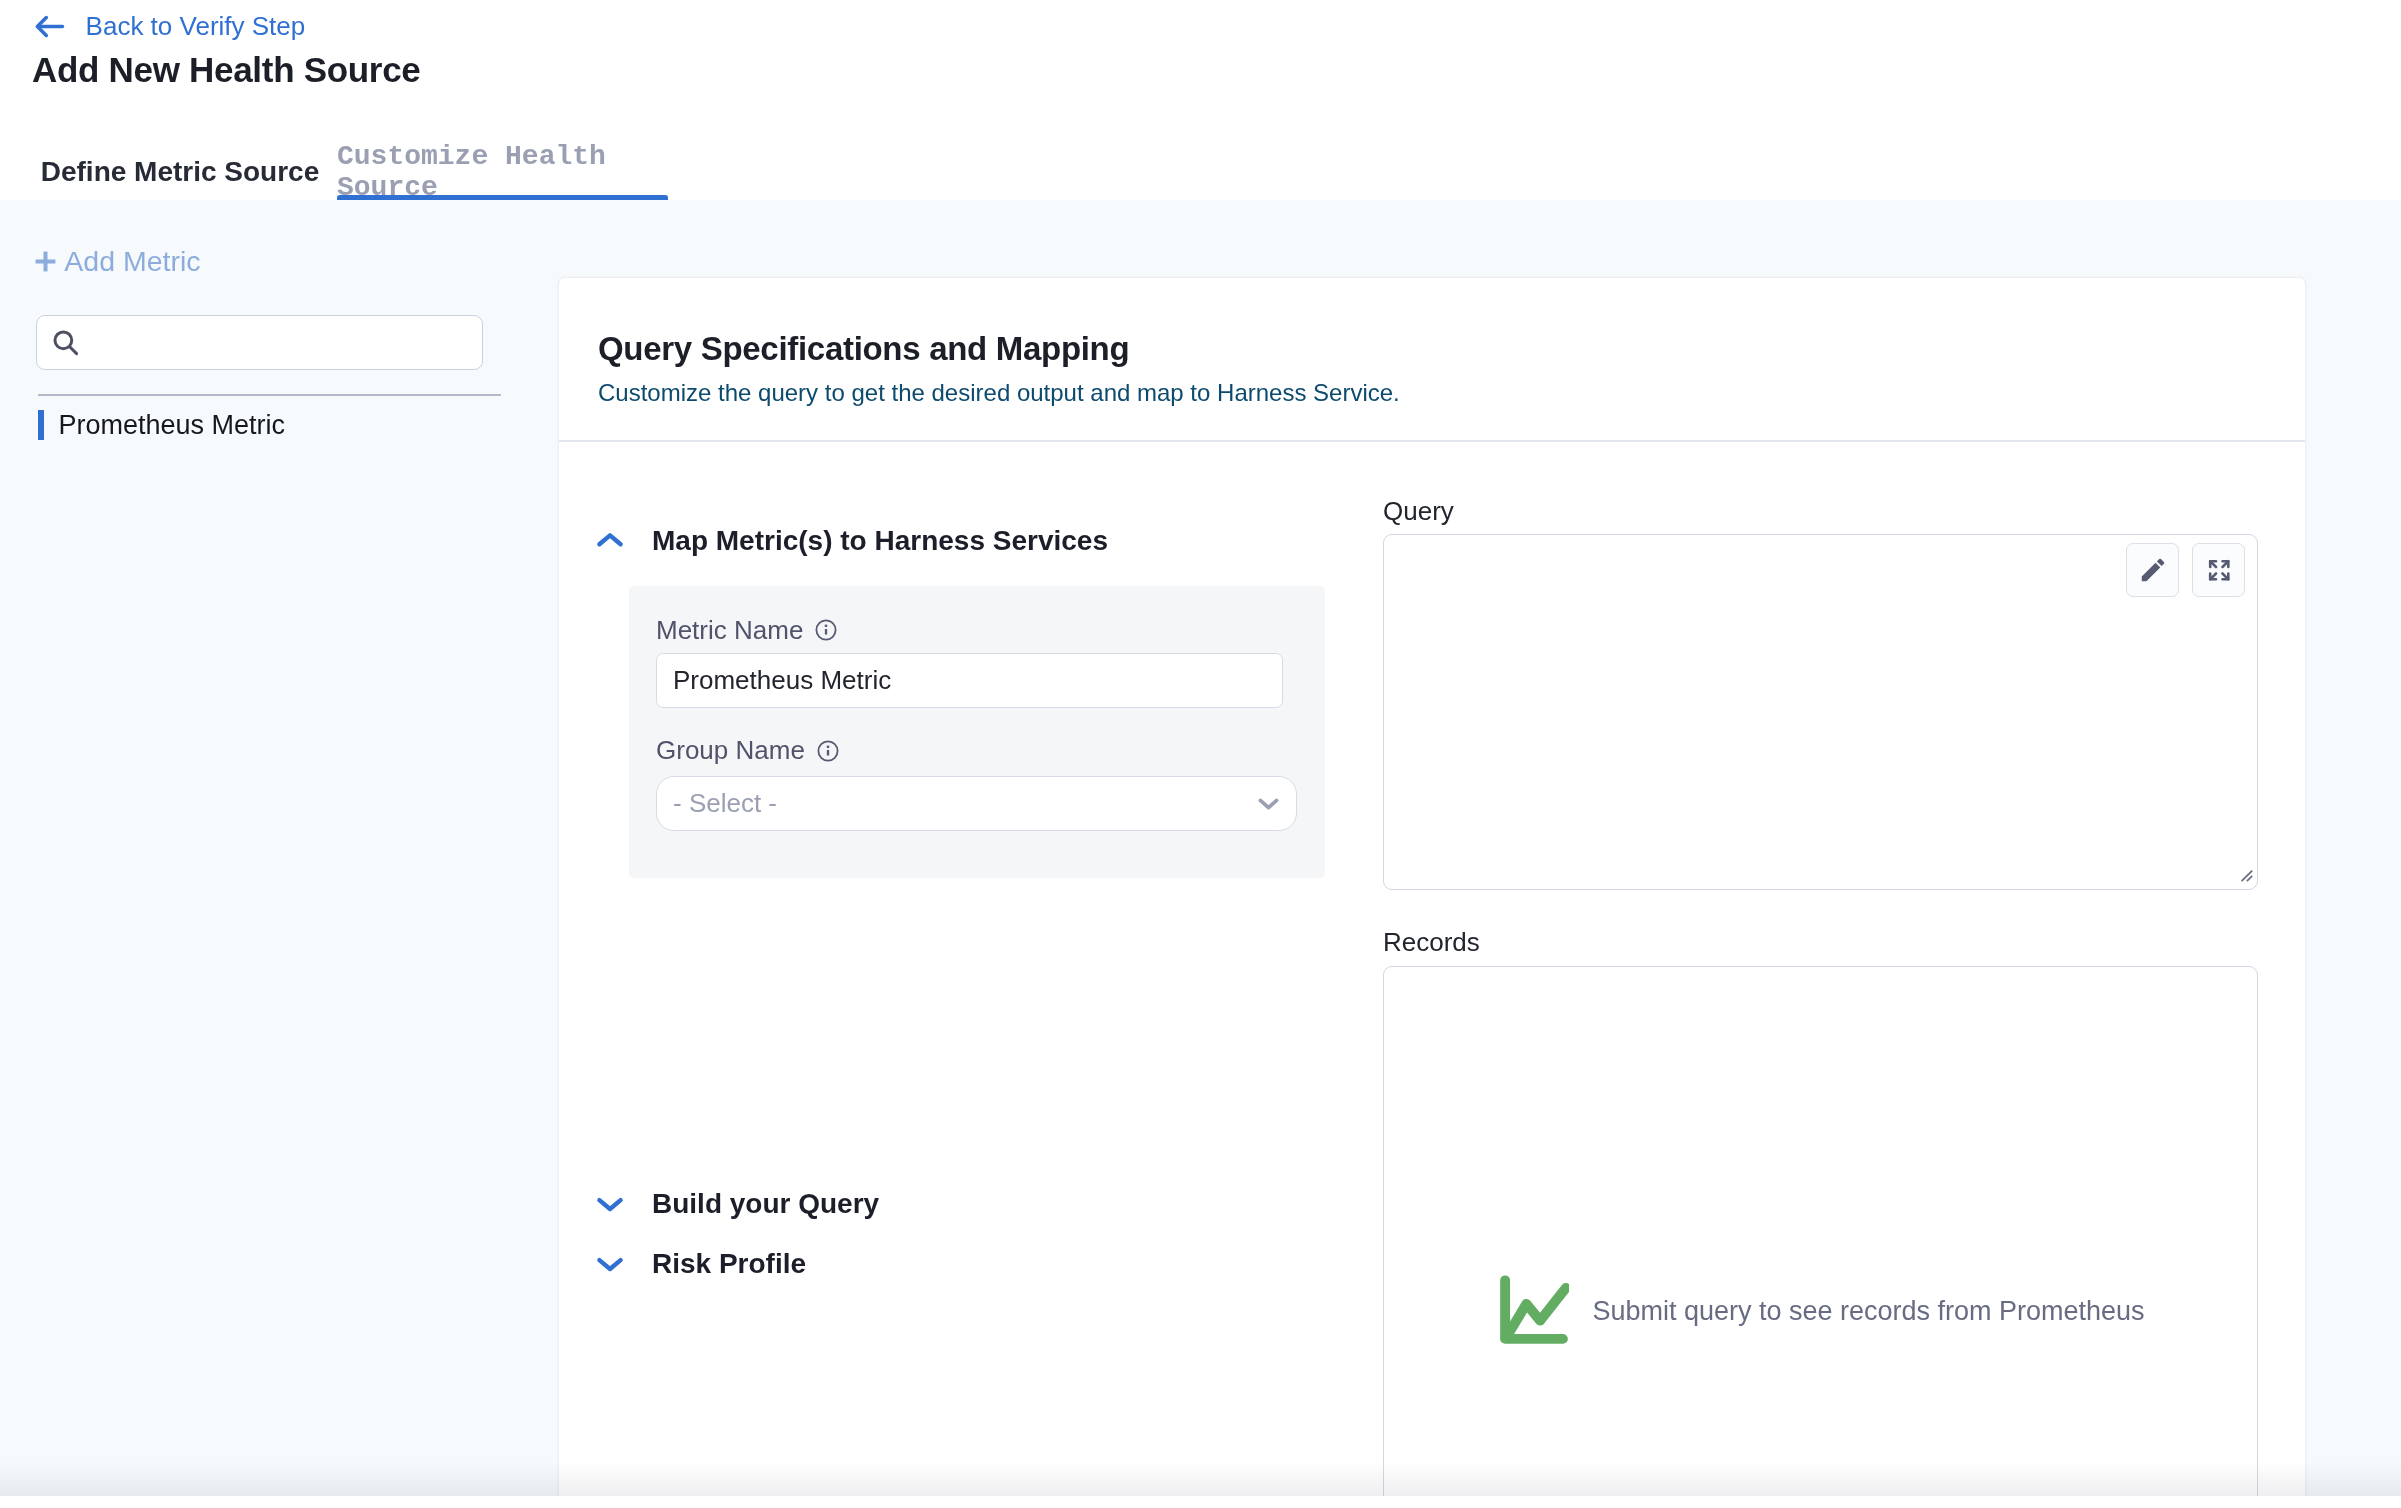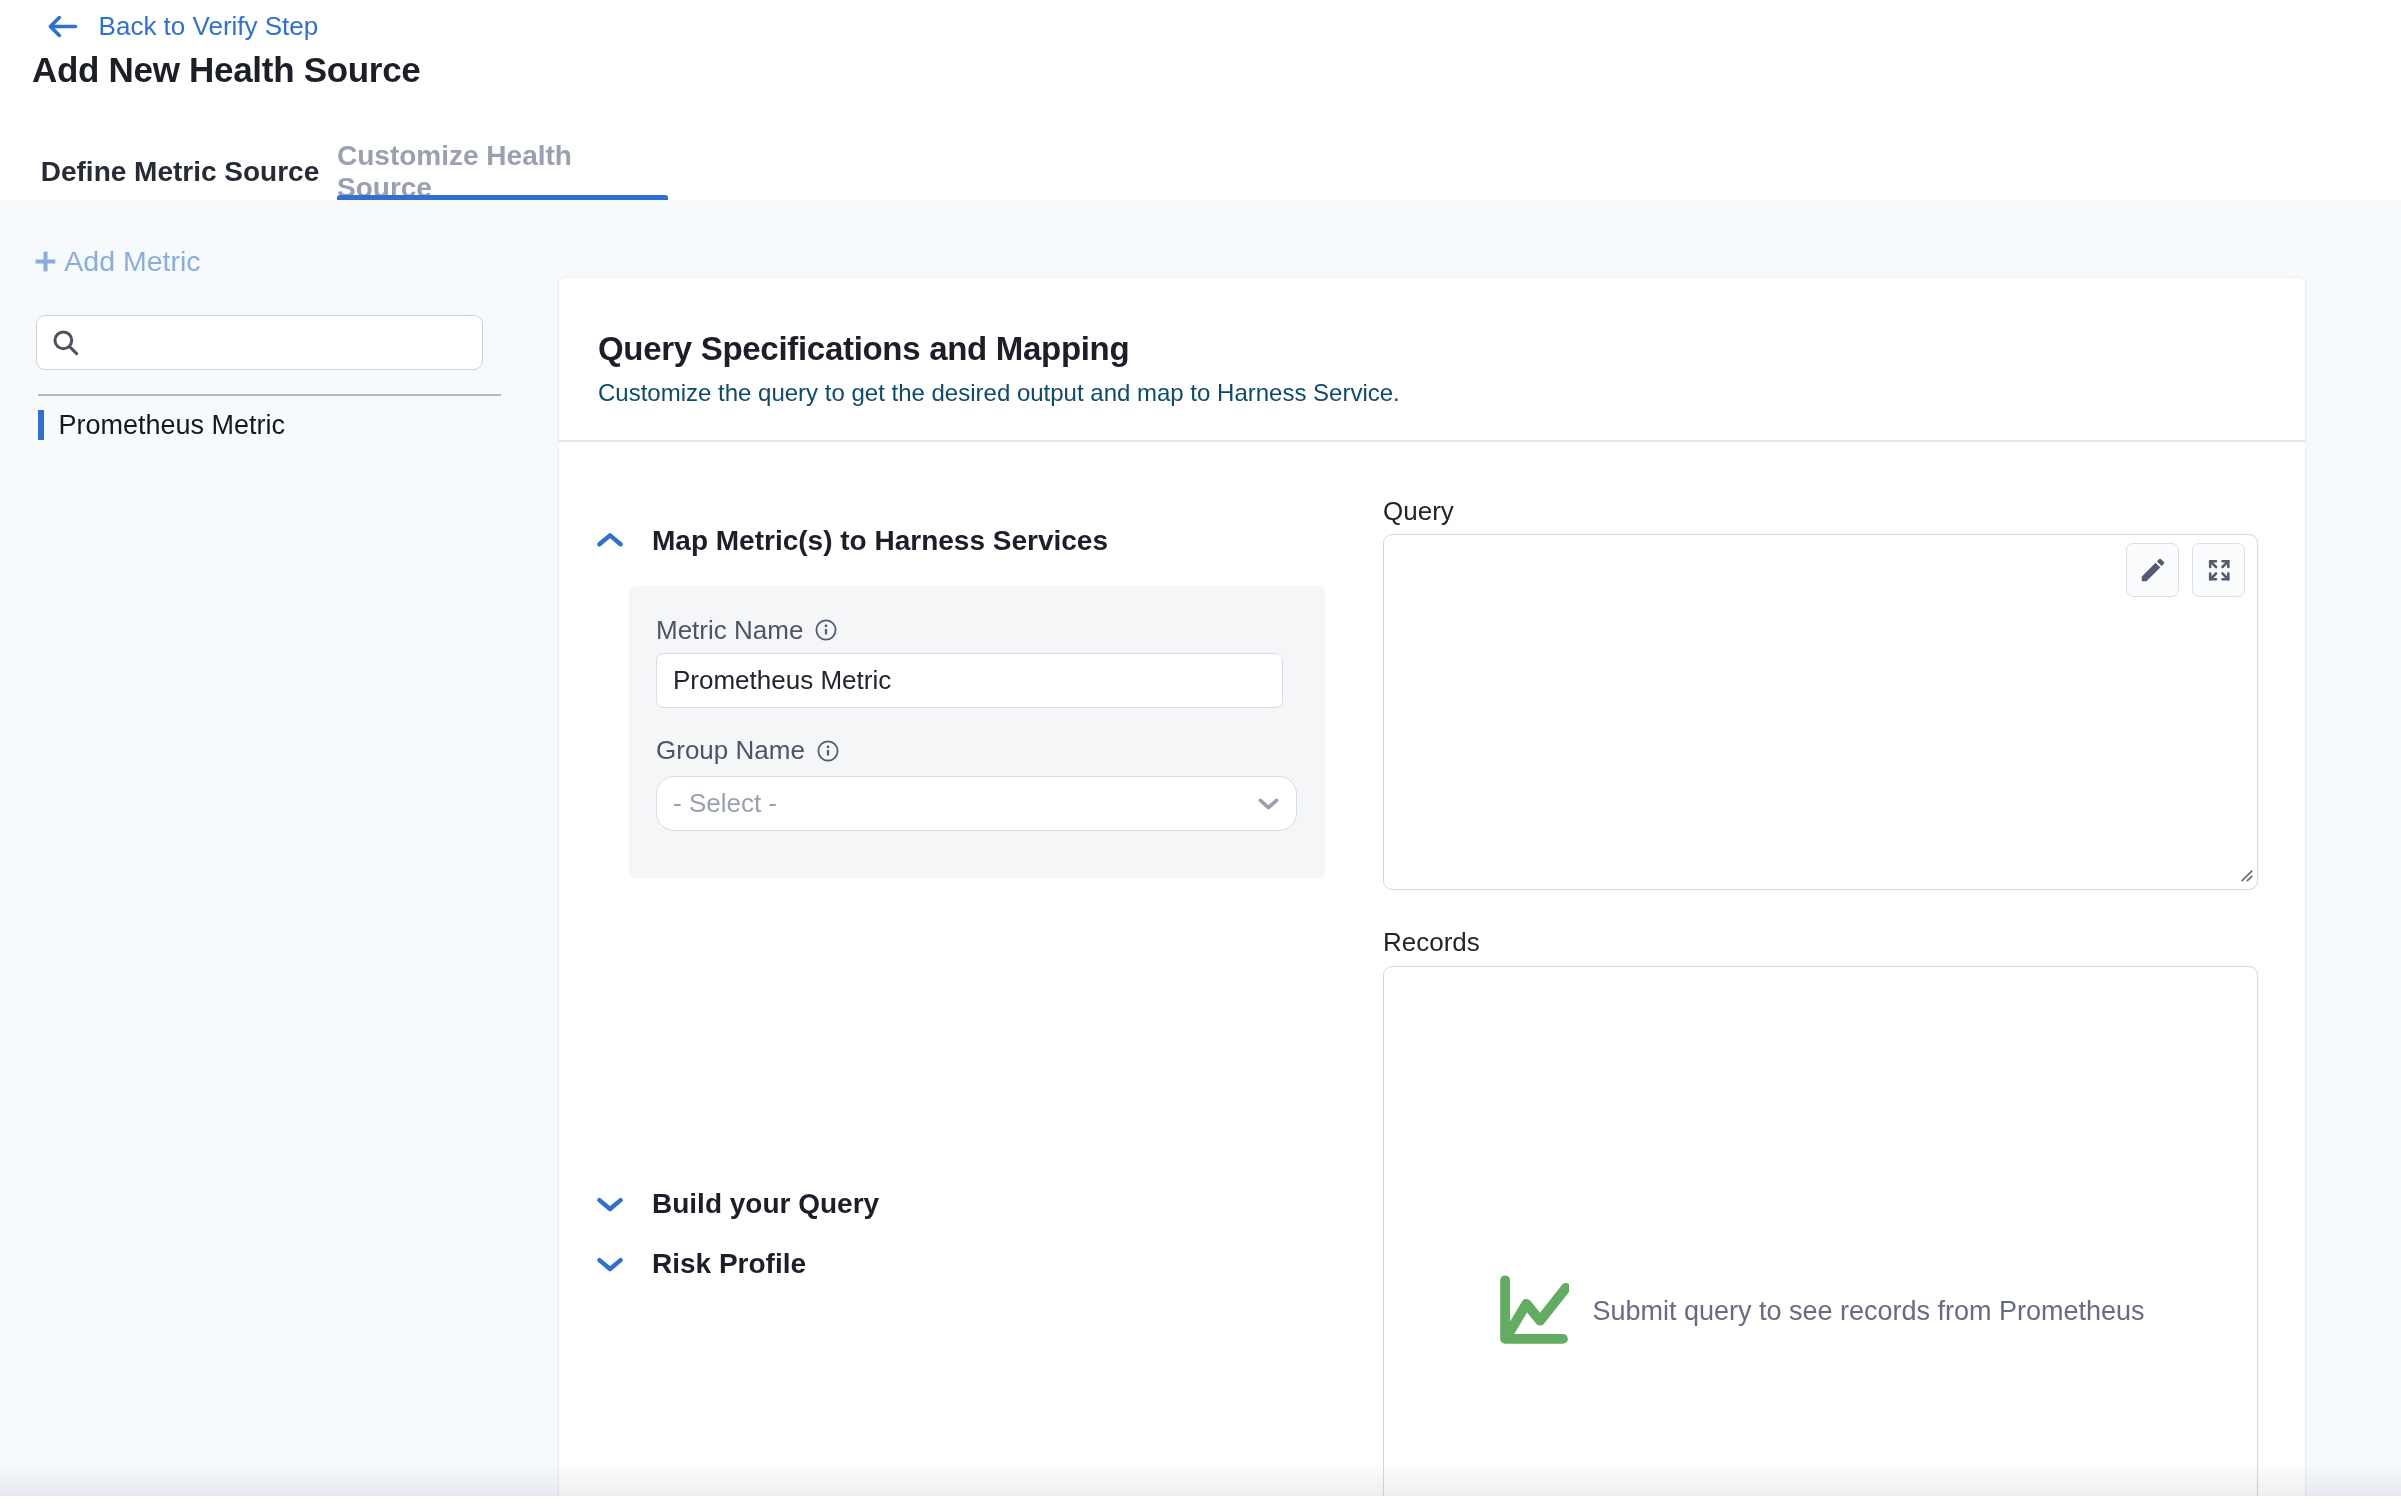--- a/index.html
+++ b/index.html
@@ -1,31 +1,31 @@
 <!DOCTYPE html>
 <html style="font-size:14.3px"><head>
 <meta charset="utf-8">
 <style>
   html,body{margin:0;padding:0;background:#ffffff;}
   .page{position:relative;width:2401px;height:1509px;overflow:hidden;
         font-family:"Liberation Sans",sans-serif;background:#ffffff;}
 
   
   .hdr{position:absolute;left:0;top:0;width:100%;height:143px;background:#fff;}
-  .back{position:absolute;left:45px;top:10.7px;display:flex;align-items:center;gap:19.6px;
+  .back{position:absolute;left:32px;top:10.7px;display:flex;align-items:center;gap:19.6px;
         color:#2f70d2;font-size:26px;cursor:pointer;}
   .title{position:absolute;left:32px;top:50px;font-size:35px;font-weight:700;color:#1c1f28;letter-spacing:-0.3px;}
 
   
   .tabbar{position:absolute;left:0;top:143px;width:100%;height:58px;background:#fff;
           border-bottom:0.9px solid #e2e5ed;box-shadow:0 2.7px 5.3px rgba(40,50,80,.05);}
   .tab{position:absolute;top:0;height:57px;display:flex;align-items:center;justify-content:center;
        font-size:28px;font-weight:700;cursor:pointer;}
   .tab1{left:34px;width:292px;color:#272b36;}
-  .tab2{left:337px;width:331px;color:#9aa0b2;}
+  .tab2{left:337px;width:331px;color:#9aa0b2;font-family:Liberation Mono, monospace;}
   .tab2 .underline{position:absolute;left:0;bottom:0;width:100%;height:5.3px;background:#2f70d2;border-radius:2.7px 2.7px 0 0;}
 
   
   .content{position:absolute;left:0;top:200px;width:100%;height:1296px;background:#f7fafd;}
 
   
   .addmetric{position:absolute;left:32px;top:45px;display:flex;align-items:center;gap:5.3px;
              color:#8caddc;font-size:28.5px;cursor:pointer;}
   .search{position:absolute;left:36px;top:115px;width:445px;height:53px;background:#fff;
           border:1.8px solid #ccd1de;border-radius:9px;}

